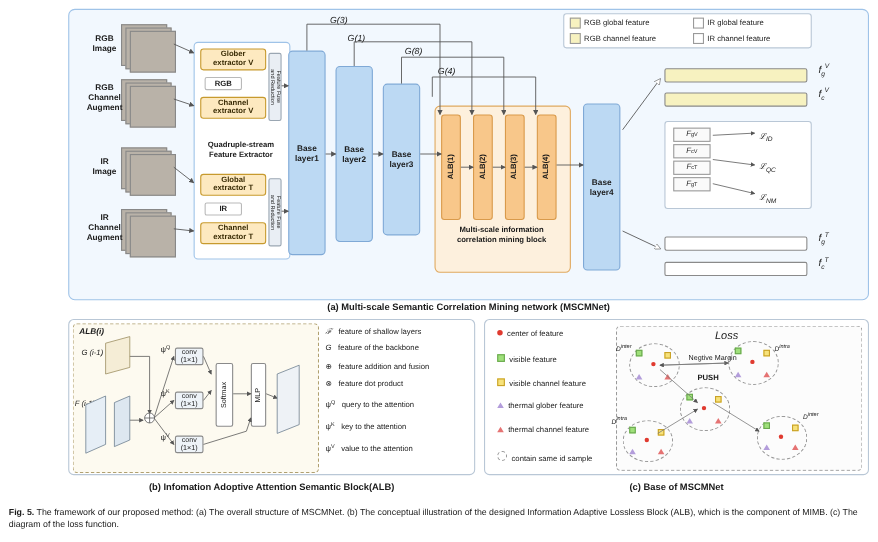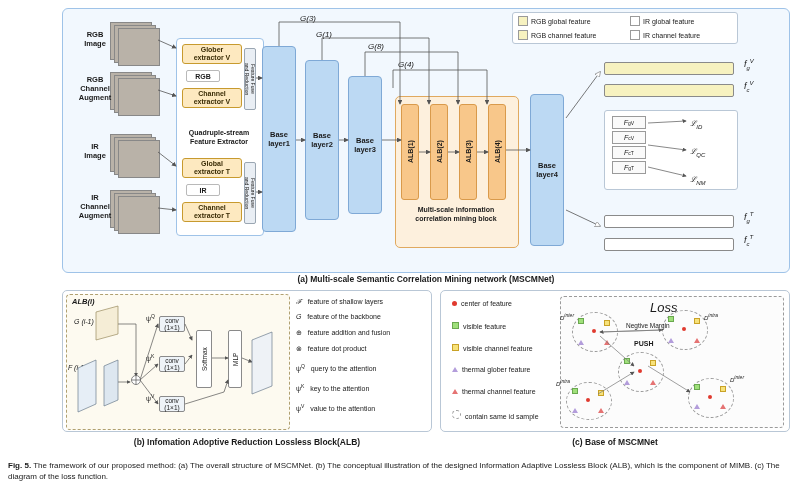--- a/index.html
+++ b/index.html
@@ -375,25 +375,25 @@
 <div class="sym" style="left:146px;top:393px;font-size:7px;">ψ<sup style="font-size:5px">V</sup></div>
 
 <div class="legend-b" style="left:296px;top:297px;"><i>ℱ</i> &nbsp; <span>feature of shallow layers</span></div>
 <div class="legend-b" style="left:296px;top:313px;"><i>G</i> &nbsp; <span>feature of the backbone</span></div>
 <div class="legend-b" style="left:296px;top:329px;">⊕ &nbsp; <span>feature addition and fusion</span></div>
 <div class="legend-b" style="left:296px;top:345px;">⊗ &nbsp; <span>feature dot product</span></div>
 <div class="legend-b" style="left:296px;top:363px;">ψ<sup style="font-size:5px">Q</sup> &nbsp; <span>query to the attention</span></div>
 <div class="legend-b" style="left:296px;top:383px;">ψ<sup style="font-size:5px">K</sup> &nbsp; <span>key to the attention</span></div>
 <div class="legend-b" style="left:296px;top:403px;">ψ<sup style="font-size:5px">V</sup> &nbsp; <span>value to the attention</span></div>
 
-<div class="caption" id="cap-b">(b) Infomation Adoptive Reduction Lossless Block(ALB)</div>
+<div class="caption" id="cap-b">(b) Infomation Adoptive Attention Semantic Block(ALB)</div>
 
 <div class="panel" id="panel-c"></div>
 <div id="loss-area"></div>
-<div style="position:absolute;left:650px;top:300px;font-size:13px;font-style:italic;">Loss</div>
+<div style="position:absolute;left:650px;top:300px;font-size:10px;font-style:italic;">Loss</div>
 
 <div class="legend-b" style="left:452px;top:300px;"><span style="display:inline-block;width:5px;height:5px;border-radius:50%;background:#e03a2f;margin-right:4px;"></span><span>center of feature</span></div>
 <div class="legend-b" style="left:452px;top:322px;"><span style="display:inline-block;width:5px;height:5px;background:#9fe07a;border:1px solid #6aa84f;margin-right:4px;"></span><span>visible feature</span></div>
 <div class="legend-b" style="left:452px;top:344px;"><span style="display:inline-block;width:5px;height:5px;background:#f7e27a;border:1px solid #c9a227;margin-right:4px;"></span><span>visible channel feature</span></div>
 <div class="legend-b" style="left:452px;top:366px;"><span style="display:inline-block;width:0;height:0;border-left:3px solid transparent;border-right:3px solid transparent;border-bottom:5px solid #b39ddb;margin-right:4px;"></span><span>thermal glober feature</span></div>
 <div class="legend-b" style="left:452px;top:388px;"><span style="display:inline-block;width:0;height:0;border-left:3px solid transparent;border-right:3px solid transparent;border-bottom:5px solid #e57373;margin-right:4px;"></span><span>thermal channel feature</span></div>
 <div class="legend-b" style="left:452px;top:410px;"><span style="display:inline-block;width:7px;height:7px;border:1px dashed #9a9a9a;border-radius:50%;margin-right:4px;"></span><span>contain same id sample</span></div>
 
 <div class="cluster" style="left:572px;top:312px;width:44px;height:38px;"></div>
 <div class="cluster" style="left:662px;top:310px;width:44px;height:38px;"></div>

